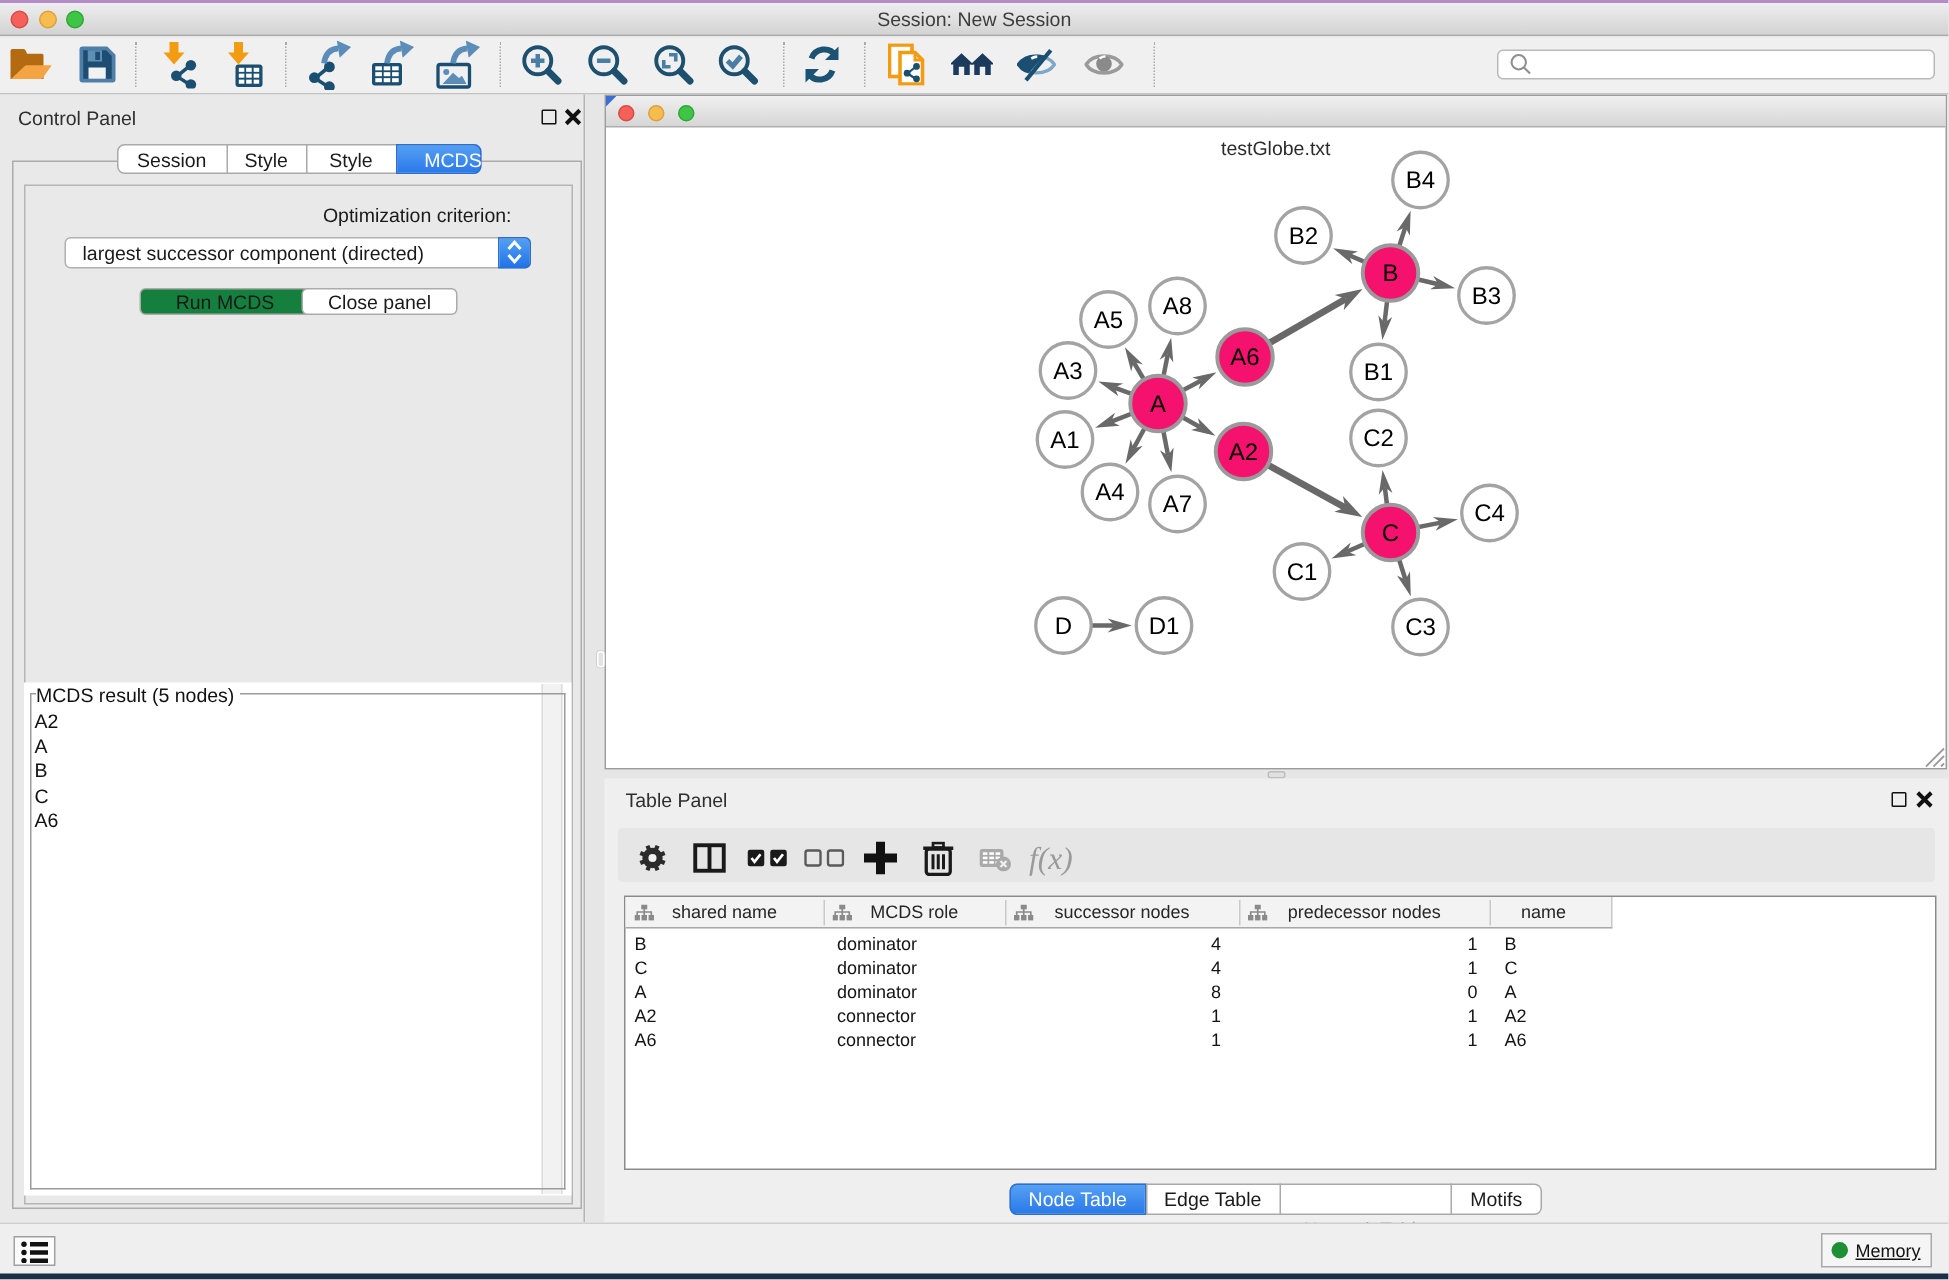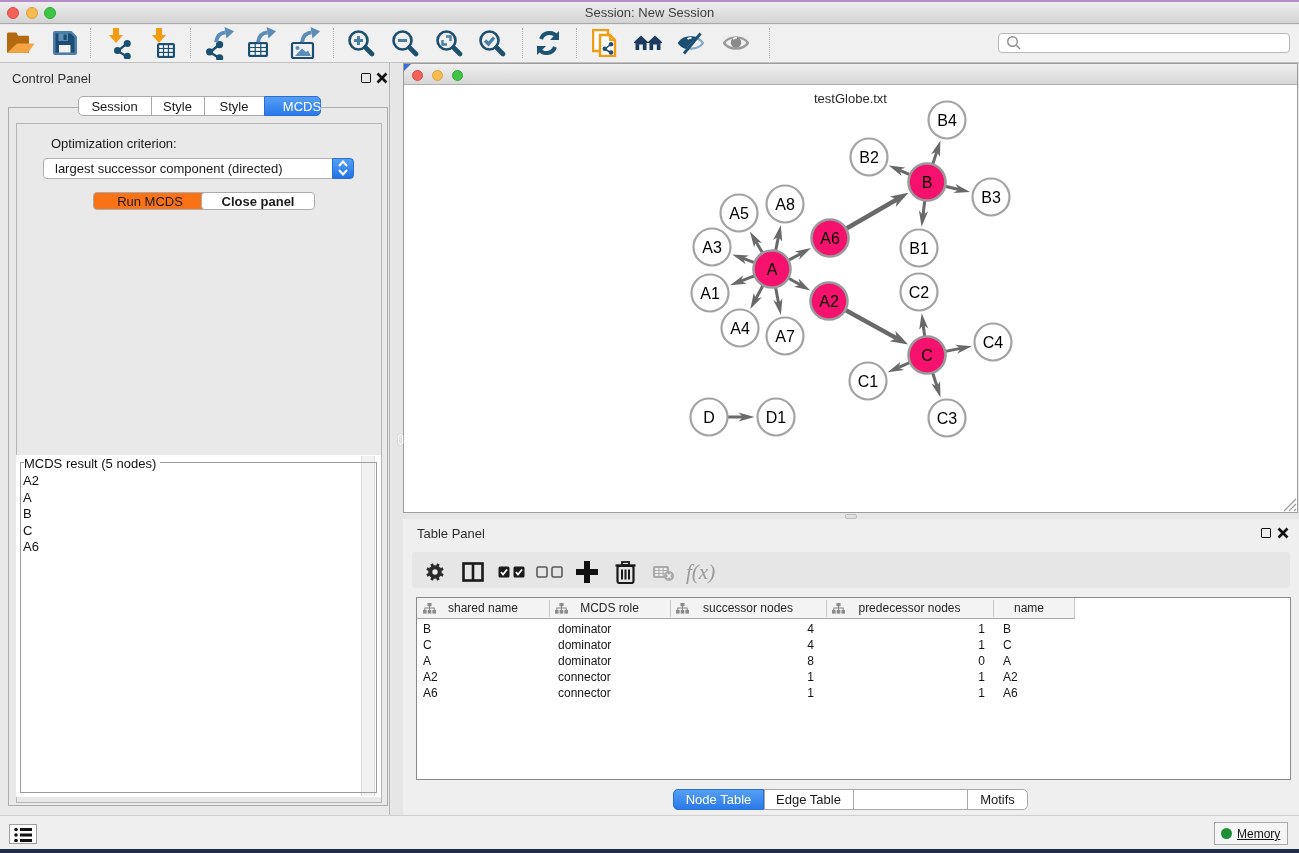--- a/index.html
+++ b/index.html
@@ -175,30 +175,30 @@
 <div class="abs" style="left:16px;top:123px;width:366px;height:680px;border:1px solid #b5b5b5;background:#e9e9e9;"></div>
 <div class="abs" style="left:78px;top:96px;width:243px;height:20px;background:#fff;border:1px solid #a9a9a9;border-radius:5px;"></div>
 <div class="abs" style="left:151px;top:96px;width:0;height:20px;border-left:1px solid #a9a9a9;"></div>
 <div class="abs" style="left:204px;top:96px;width:0;height:20px;border-left:1px solid #a9a9a9;"></div>
 <div class="abs" style="left:264px;top:96px;width:0;height:20px;border-left:1px solid #a9a9a9;"></div>
 <div class="abs" style="left:264px;top:96px;width:57px;height:20px;background:linear-gradient(#55a0f3,#2a79ea);border:1px solid #2a6fd4;border-radius:0 5px 5px 0;"></div>
 <div class="abs" style="left:74.5px;top:99px;width:80px;text-align:center;font-size:13px;color:#1a1a1a;">Session</div>
 <div class="abs" style="left:137.5px;top:99px;width:80px;text-align:center;font-size:13px;color:#1a1a1a;">Style</div>
 <div class="abs" style="left:194px;top:99px;width:80px;text-align:center;font-size:13px;color:#1a1a1a;">Style</div>
 <div class="abs" style="left:262px;top:99px;width:80px;text-align:center;font-size:13px;color:#fff;">MCDS</div>
-<div class="abs" style="left:51px;top:136px;width:300px;text-align:left;font-size:13px;color:#1a1a1a;">Optimization criterion:</div>
+<div class="abs" style="left:41px;top:136px;width:300px;text-align:right;font-size:13px;color:#1a1a1a;">Optimization criterion:</div>
 <div class="abs" style="left:43px;top:158px;width:311px;height:21px;background:#fff;border:1px solid #b0b0b0;border-radius:4px;"></div>
 <div class="abs" style="left:55px;top:161px;font-size:13px;color:#1a1a1a;">largest successor component (directed)</div>
 <div class="abs" style="left:332px;top:158px;width:22px;height:21px;background:linear-gradient(#54a0f4,#2173e8);border:1px solid #2a6fd4;border-radius:0 4px 4px 0;"></div>
 <svg width="12" height="16" viewBox="0 0 12 16" style="position:absolute;left:337px;top:160px;">
     <path d="M2 6 L6 1.5 L10 6" fill="none" stroke="#fff" stroke-width="2"></path>
     <path d="M2 10 L6 14.5 L10 10" fill="none" stroke="#fff" stroke-width="2"></path>
   </svg>
-<div class="abs" style="left:93px;top:192px;width:114px;height:18px;background:#f97316;border:1px solid #ababab;border-radius:4px;text-align:center;font-size:13px;color:#1a1a1a;line-height:17px;">Run MCDS</div>
-<div class="abs" style="left:201px;top:192px;width:114px;height:18px;background:#fff;border:1px solid #ababab;border-radius:4px;text-align:center;font-size:13px;color:#1a1a1a;line-height:17px;font-weight:bold;">Close panel</div>
+<div class="abs" style="left:93px;top:192px;width:114px;height:18px;background:#15803d;border:1px solid #ababab;border-radius:4px;text-align:center;font-size:13px;color:#1a1a1a;line-height:17px;">Run MCDS</div>
+<div class="abs" style="left:201px;top:192px;width:104px;height:18px;background:#fff;border:1px solid #ababab;border-radius:4px;text-align:center;font-size:13px;color:#1a1a1a;line-height:17px;">Close panel</div>
 <div class="abs" style="left:16px;top:455px;width:365px;height:342px;background:#fff;"></div>
 <div class="abs" style="left:361px;top:456px;width:14px;height:340px;background:#f2f2f2;border-left:1px solid #dcdcdc;border-right:1px solid #dcdcdc;"></div>
 <div class="abs" style="left:20px;top:462px;width:357px;height:331px;border:1px solid #9b9b9b;border-top:none;"></div>
 <div class="abs" style="left:20px;top:462px;width:4px;height:1px;background:#9b9b9b;"></div>
 <div class="abs" style="left:160px;top:462px;width:217px;height:1px;background:#9b9b9b;"></div>
 <div class="abs" style="left:24px;top:456px;font-size:13px;color:#111;">MCDS result (5 nodes)</div>
 <div class="abs" style="left:23px;top:473px;font-size:13px;color:#111;line-height:16.6px;">
     <div style="height:16.6px;">A2</div>
     <div style="height:16.6px;">A</div>
     <div style="height:16.6px;">B</div>

